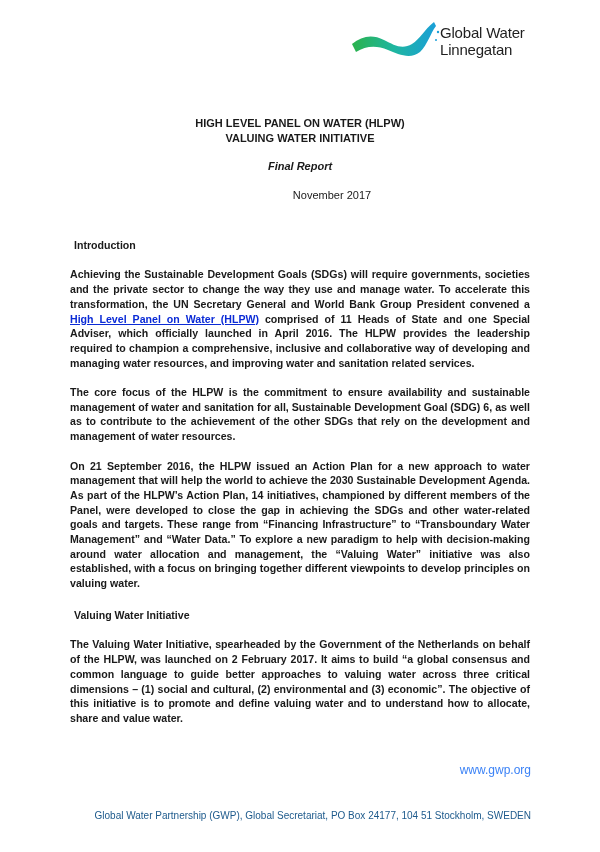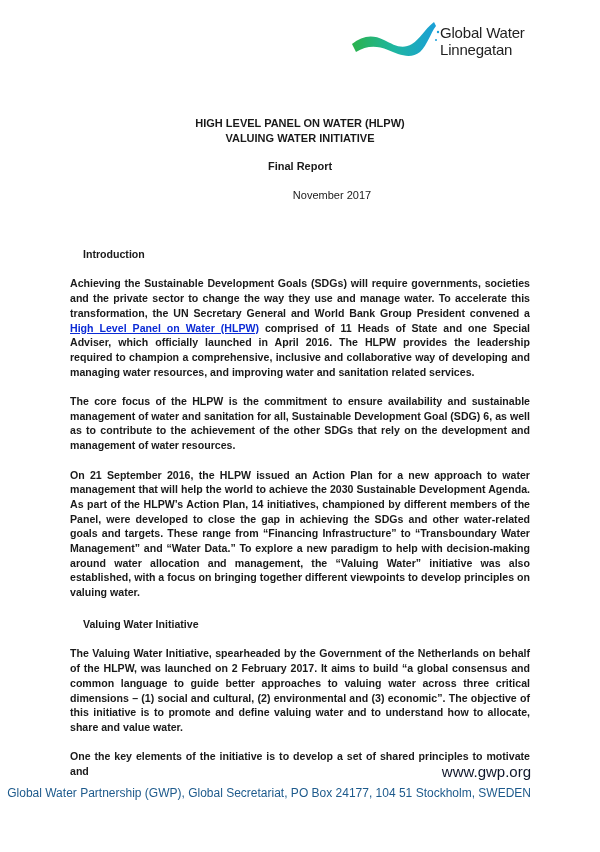--- a/index.html
+++ b/index.html
@@ -5,28 +5,28 @@
     html, body { margin: 0; padding: 0; background: #ffffff; }
     body { width: 600px; height: 852px; position: relative; overflow: hidden;
            font-family: "Liberation Sans", "DejaVu Sans", sans-serif; color: #1a1a1a; }
     .page { position: absolute; left: 0; top: 0; width: 600px; height: 644px; background: #fff; }
     .logo { position: absolute; left: 350px; top: 18px; width: 190px; height: 46px; }
     .logo svg { position: absolute; left: 0; top: 2px; }
     .logo-text { position: absolute; left: 90px; top: 6px; font-size: 15px; line-height: 17px;
                  color: #1f1f1f; letter-spacing: -0.2px; }
     .center { position: absolute; left: 0; width: 600px; text-align: center; font-size: 11px; }
     .title { top: 116px; font-weight: bold; line-height: 14.5px; }
-    .subtitle { top: 160px; font-weight: bold; }
+    .subtitle { top: 160px; font-weight: bold; font-style: italic; }
     .date { top: 189px; padding-left: 32px; }
     .content { position: absolute; left: 70px; width: 460px; font-size: 10.6px; line-height: 14.7px; }
-    .heading { font-weight: bold; margin: 13px; }
+    .heading { font-weight: bold; margin: 4px; }
     .para { margin: 0; text-align: justify; font-weight: bold; }
     .para a { color: #0b2bd6; text-decoration: underline; }
-    .footer-url { position: absolute; right: 69px; top: 763px; font-size: 15px; color: #0f172a; }
-    .footer-line { position: absolute; right: 69px; font-size: 12px; color: #1d5a8c; white-space: nowrap; }
+    .footer-url { position: absolute; right: 69px; top: 763px; font-size: 12px; color: #3b82f6; }
+    .footer-line { position: absolute; right: 69px; font-size: 10px; color: #1d5a8c; white-space: nowrap; margin-top: 24px; }
     .footer-line a { color: #0b2bd6; text-decoration: underline; }
   </style>
 </head>
 <body>
 
 <div class="page">
 
   <div class="logo">
     <svg width="92" height="40" viewBox="0 0 92 40">
       <defs>
@@ -56,19 +56,18 @@
   <div class="content" style="top:234px;">
     <p class="heading">Introduction</p>
     <p class="para" style="margin-top:14.7px;"><span>Achieving the Sustainable Development Goals (SDGs) will require governments, societies and the private sector to change the way they use and manage water. To accelerate this transformation, the UN Secretary General and World Bank Group President convened a </span><a>High Level Panel on Water (HLPW)</a><span> comprised of 11 Heads of State and one Special Adviser, which officially launched in April 2016.  The HLPW provides the leadership required to champion a comprehensive, inclusive and collaborative way of developing and managing water resources, and improving water and sanitation related services.</span></p>
     <p class="para" style="margin-top:14.7px;">The core focus of the HLPW is the commitment to ensure availability and sustainable management of water and sanitation for all, Sustainable Development Goal (SDG) 6, as well as to contribute to the achievement of the other SDGs that rely on the development and management of water resources.</p>
     <p class="para" style="margin-top:14.7px;">On 21 September 2016, the HLPW issued an Action Plan for a new approach to water management that will help the world to achieve the 2030 Sustainable Development Agenda. As part of the HLPW’s Action Plan, 14 initiatives, championed by different members of the Panel, were developed to close the gap in achieving the SDGs and other water-related goals and targets.  These range from “Financing Infrastructure” to “Transboundary Water Management” and “Water Data.”  To explore a new paradigm to help with decision-making around water allocation and management, the “Valuing Water” initiative was also established, with a focus on bringing together different viewpoints to develop principles on valuing water.</p>
   </div>
 
   <div class="content" style="top:604px;">
     <p class="heading">Valuing Water Initiative</p>
     <p class="para" style="margin-top:14.7px;">The Valuing Water Initiative, spearheaded by the Government of the Netherlands on behalf of the HLPW, was launched on 2 February 2017.  It aims to build “a global consensus and common language to guide better approaches to valuing water across three critical dimensions – (1) social and cultural, (2) environmental and (3) economic”.  The objective of this initiative is to promote and define valuing water and to understand how to allocate, share and value water.</p>
-    <p class="para" style="margin-top:14.7px;">One the key elements of the initiative is to develop a set of shared principles to motivate and</p>
   </div>
 
   <div class="footer-url">www.gwp.org</div>
   <div class="footer-line" style="top:786px;">Global Water Partnership (GWP), Global Secretariat, PO Box 24177, 104 51 Stockholm, SWEDEN</div>
 
 </div>
 
 </body></html>

